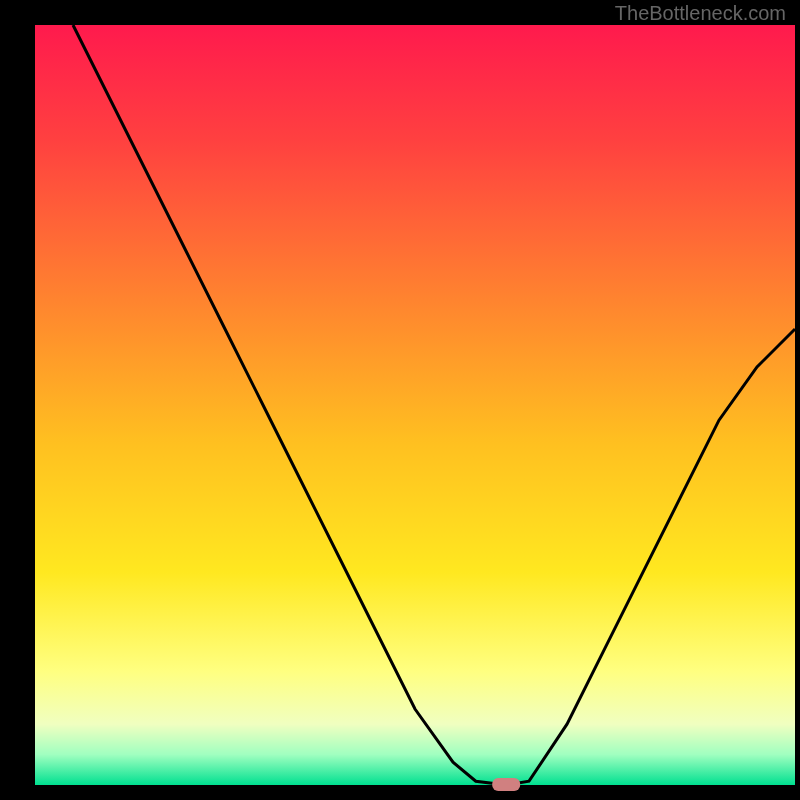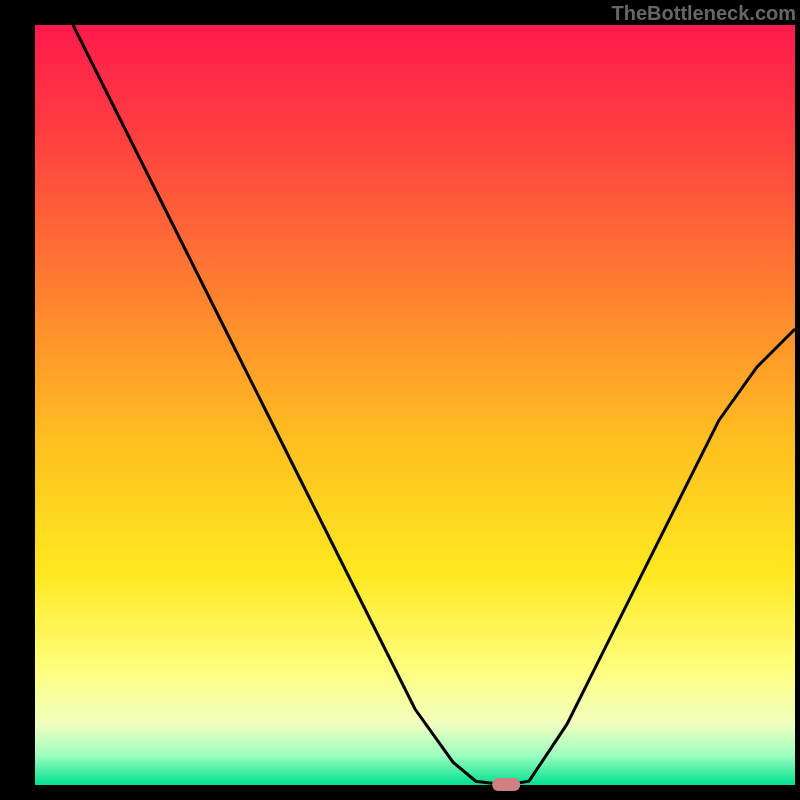--- a/index.html
+++ b/index.html
@@ -12,24 +12,24 @@
     font-family: Arial, sans-serif;
   }
   .container {
     position: relative;
     width: 800px;
     height: 800px;
   }
   .watermark {
     position: absolute;
     top: 2px;
-    right: 4px;
+    right: 14px;
     color: #666;
     font-size: 20px;
-    font-weight: bold;
+    font-weight: normal;
     z-index: 10;
   }
   svg {
     display: block;
   }
 </style>
 </head>
 <body>
 
 <div class="container">

